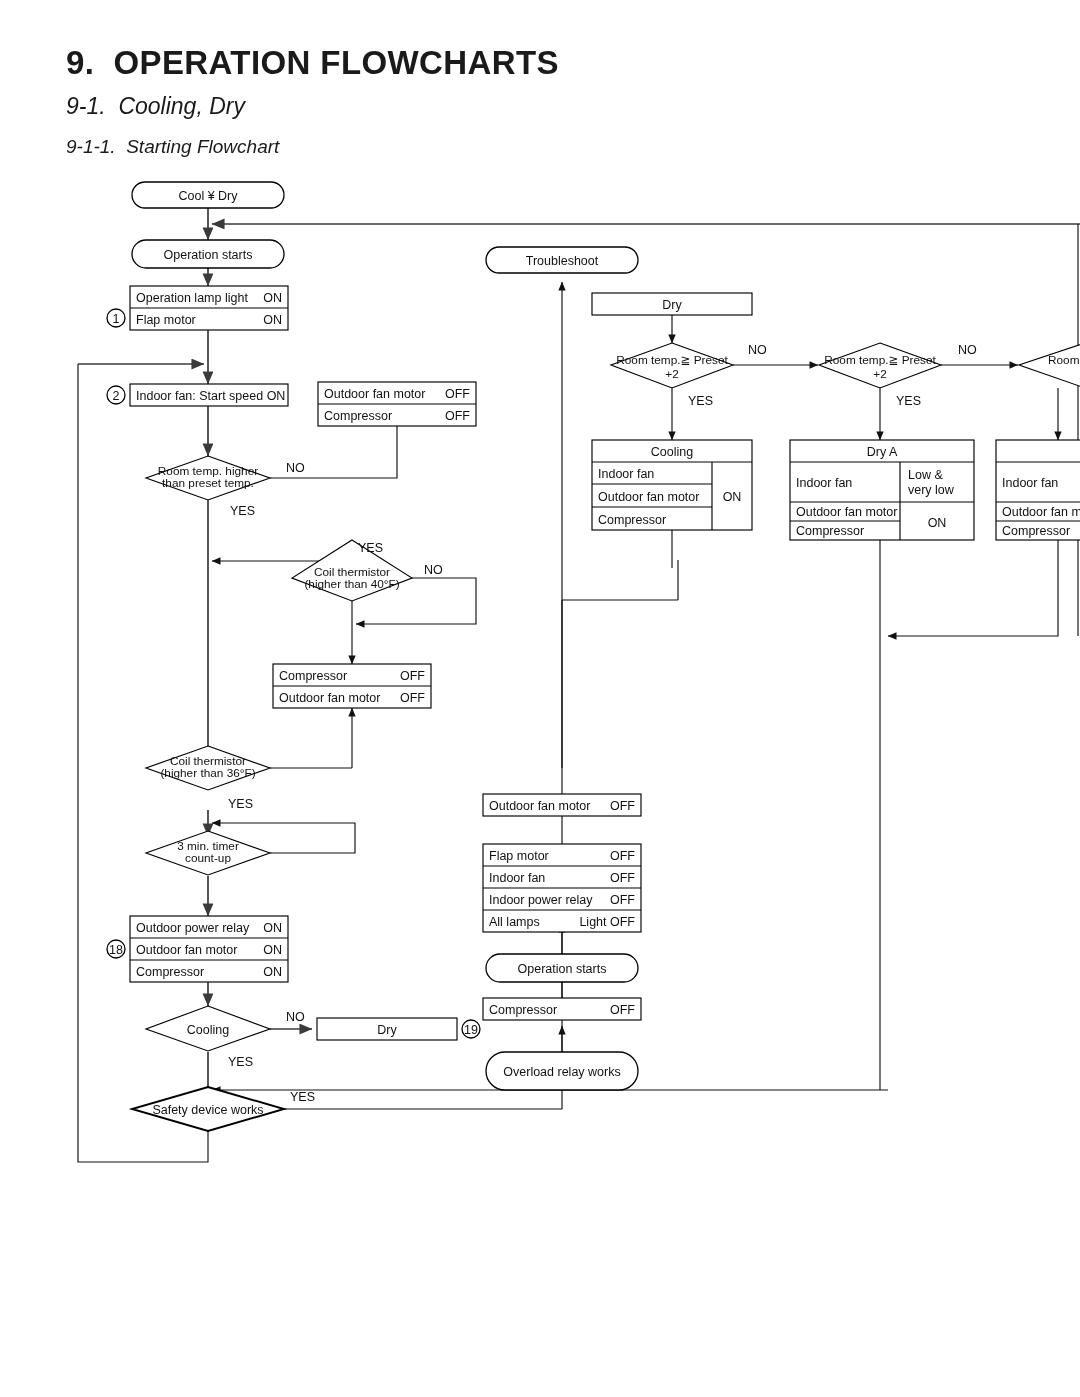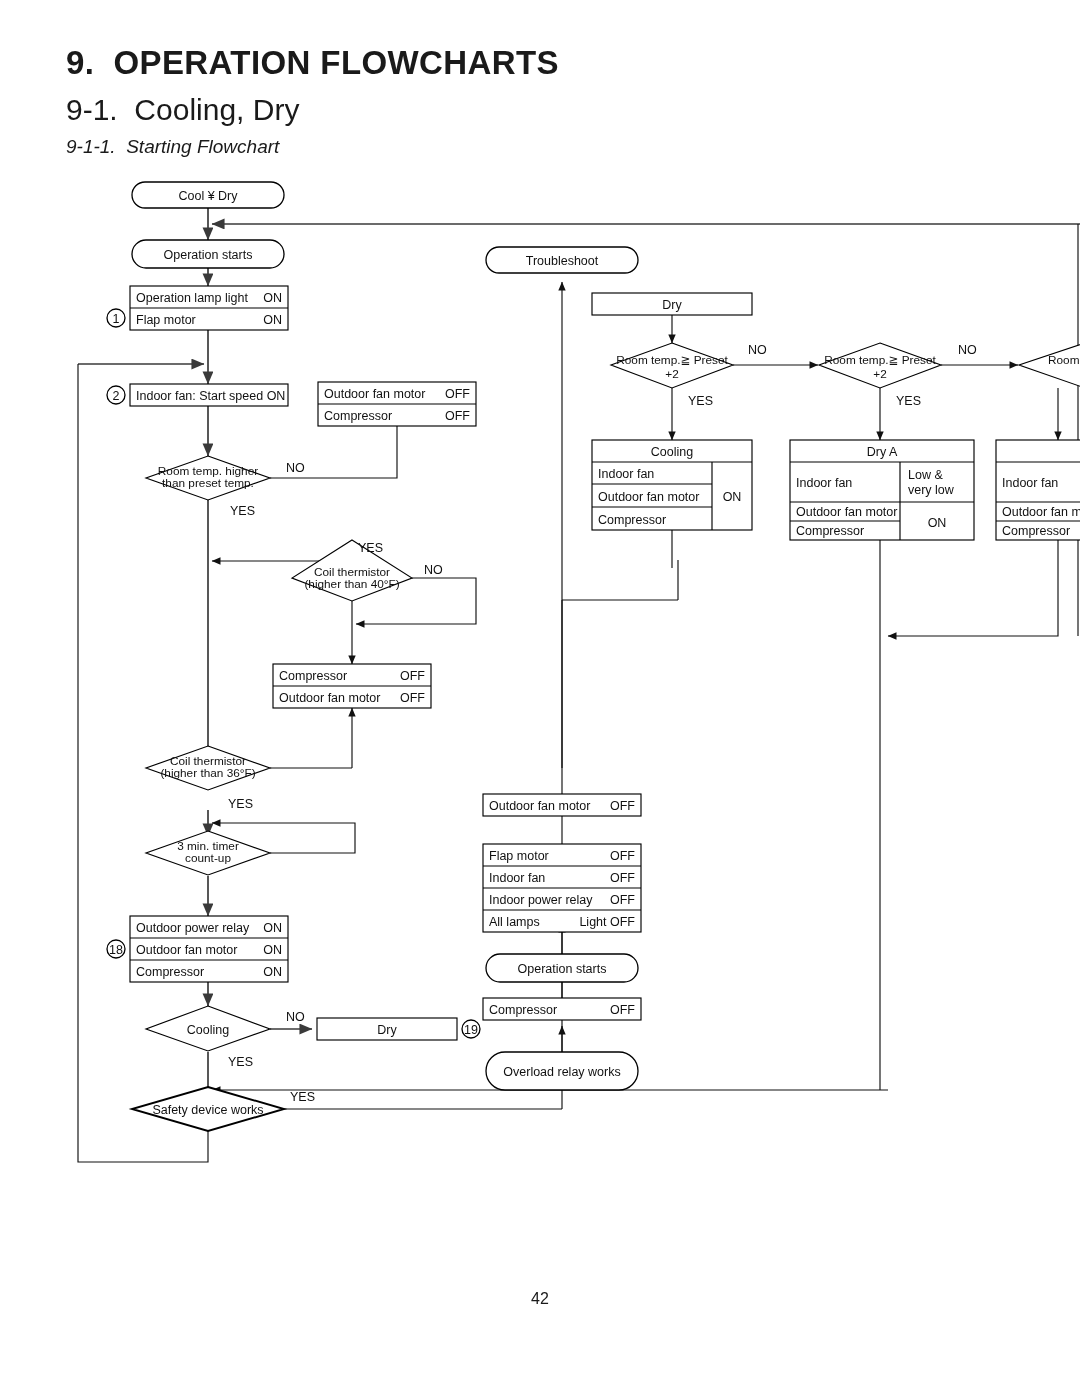--- a/index.html
+++ b/index.html
@@ -31,22 +31,23 @@
     top: 44px;
     font-size: 33px;
     font-weight: bold;
     letter-spacing: 0.4px;
     white-space: pre;
   }
   .hd-sub {
     position: absolute;
     left: 66px;
     top: 93px;
-    font-size: 30px;
+    font-size: 23px;
     white-space: pre;
+    font-style: italic;
   }
   .hd-sub2 {
     position: absolute;
     left: 66px;
     top: 136px;
     font-size: 19px;
     white-space: pre;
     font-style: italic;
   }
 
@@ -411,15 +412,14 @@
         <line class="bx-inner" x1="996" y1="353" x2="1106" y2="353"></line>
         <text class="tx" x="1088" y="288" text-anchor="middle">D</text>
         <text class="tx" x="1002" y="319">Indoor fan</text>
         <text class="tx" x="1002" y="348">Outdoor fan m</text>
         <text class="tx" x="1002" y="367">Compressor</text>
       </g>
 
     </svg>
   </div>
 
-  <div class="page-num">42</div>
 
 </div>
 
 </body></html>

